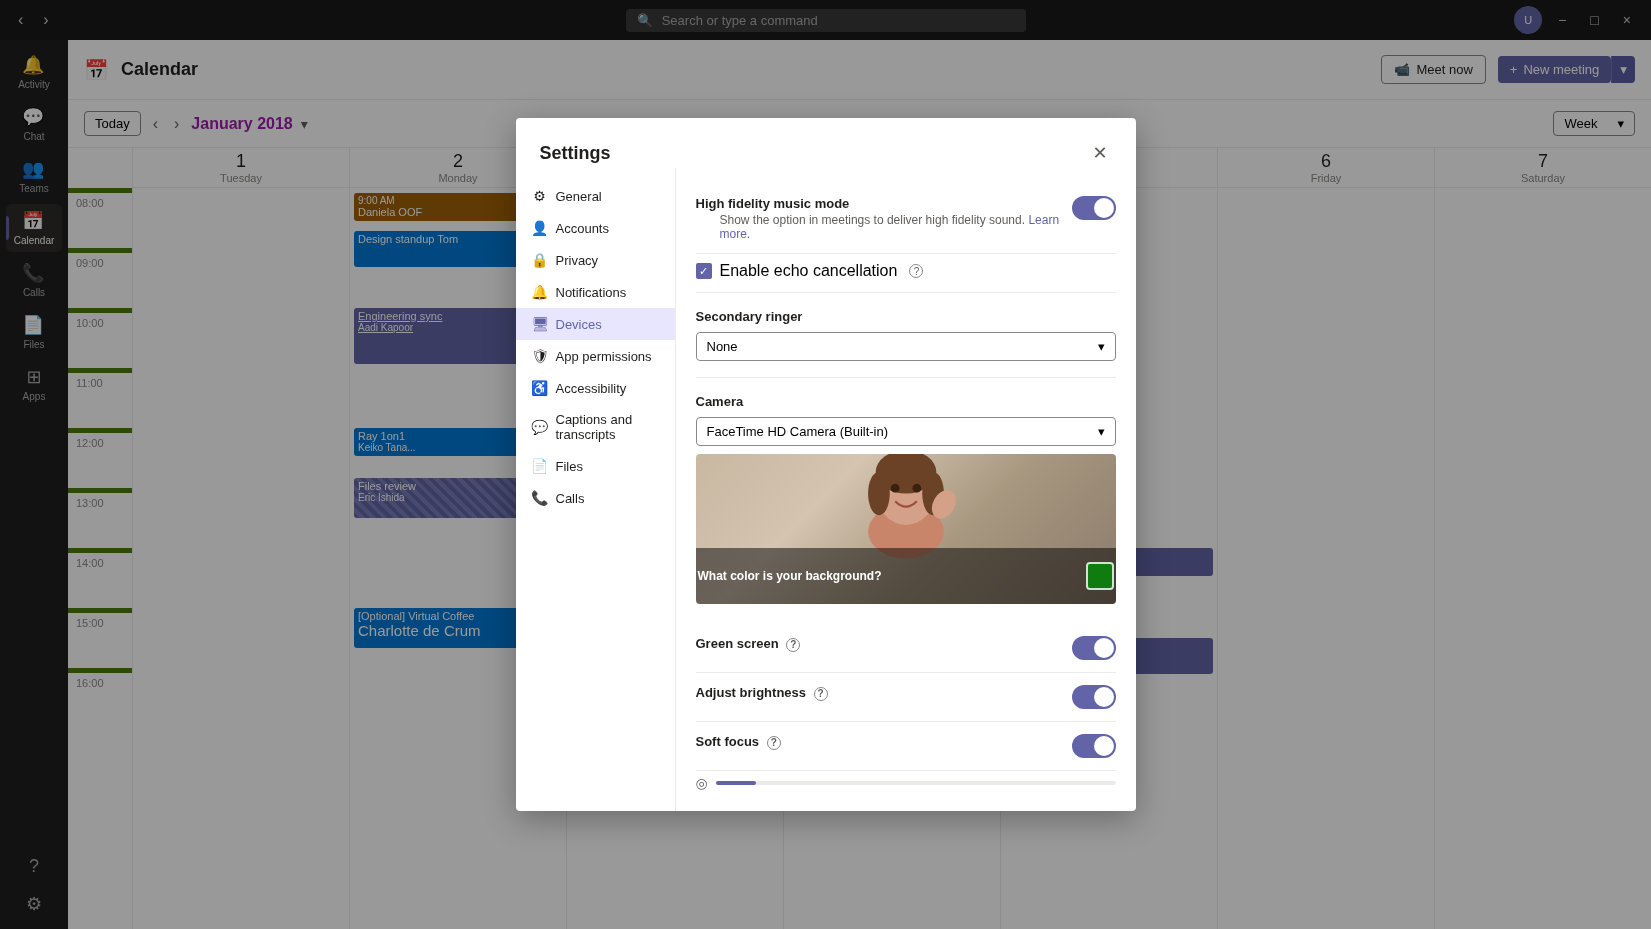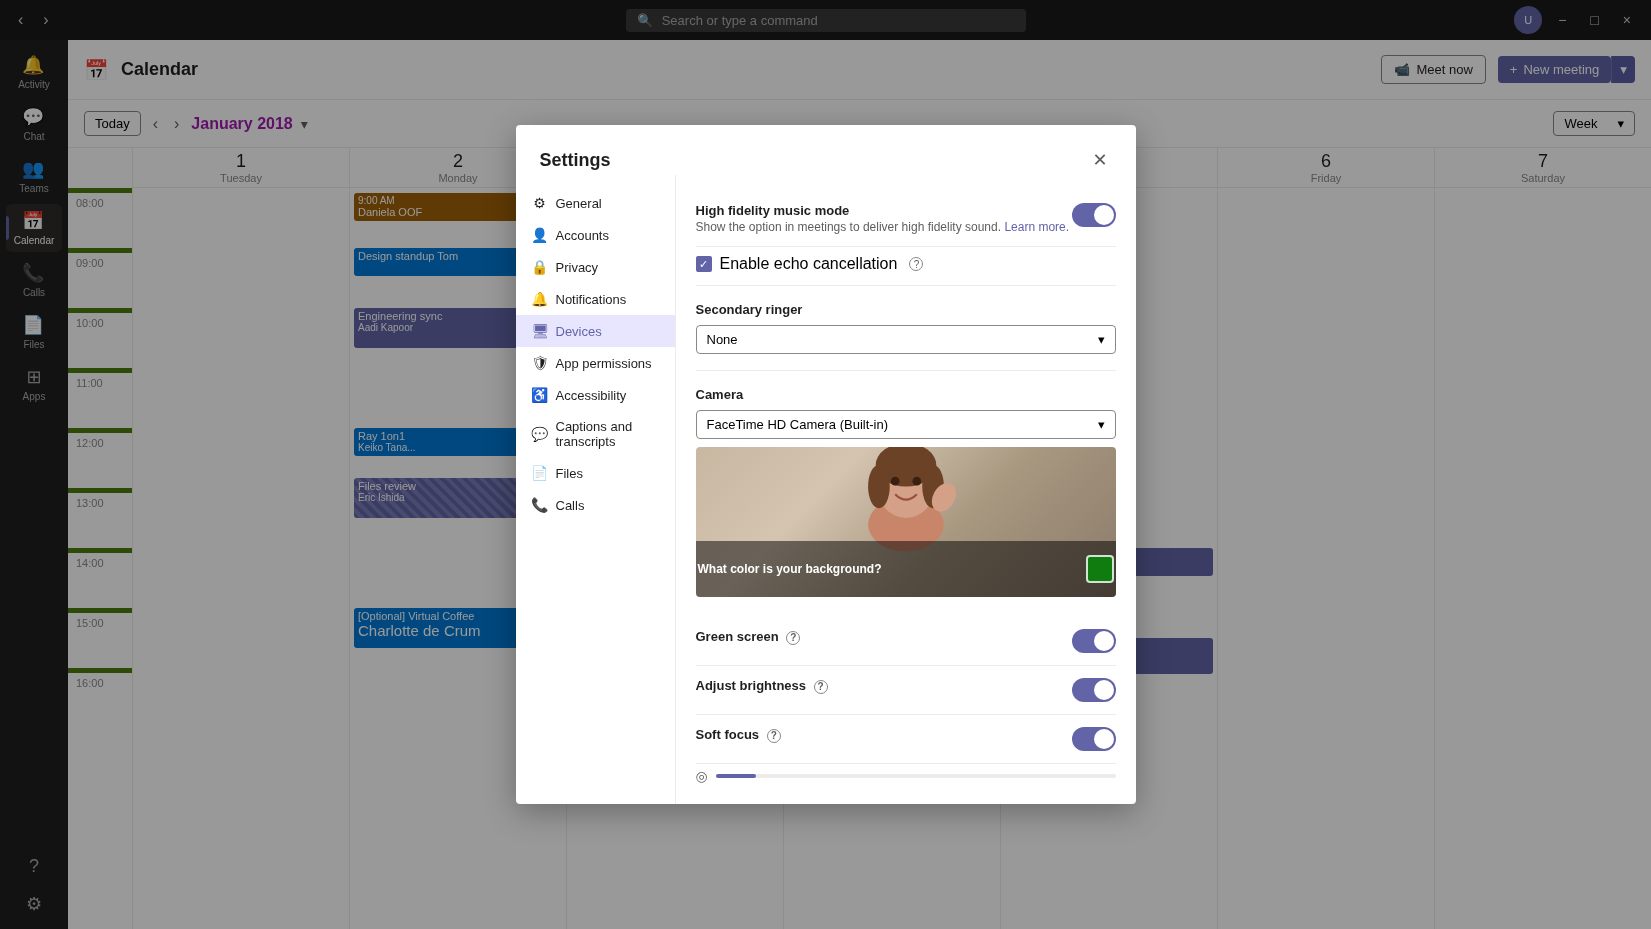--- a/index.html
+++ b/index.html
@@ -137,21 +137,21 @@
     
     .settings-content { flex: 1; overflow-y: auto; padding: 16px 20px; }
 
     
     .setting-row {
       display: flex; align-items: flex-start; justify-content: space-between;
       padding: 12px 0; border-bottom: 1px solid #edebe9;
     }
     .setting-row:last-child { border-bottom: none; }
     .setting-label { font-size: 13px; font-weight: 600; color: #201f1e; }
-    .setting-desc { font-size: 12px; color: #605e5c; margin-top: 2px; }
+    .setting-desc { font-size: 12px; color: #605e5c; margin-top: 2px; margin-left: 24px; }
     .setting-link { color: #6264a7; text-decoration: none; font-size: 12px; }
 
     
     .toggle {
       width: 44px; height: 24px; border-radius: 12px; position: relative;
       cursor: pointer; flex-shrink: 0; transition: background 0.2s;
     }
     .toggle.on { background: #6264a7; }
     .toggle::after {
       content: ''; position: absolute; top: 2px; width: 20px; height: 20px;
@@ -308,24 +308,24 @@
       <div class="day-col">
         <div class="day-header">
           <span class="day-num">2</span>
           <span class="day-name">Monday</span>
         </div>
         <div class="day-body" style="position:relative;height:540px;">
           <div class="event gray" style="top:5px;height:28px;">
             <div style="font-size:10px;">9:00 AM</div>
             <div>Daniela OOF</div>
           </div>
-          <div class="event blue" style="top:60px;height:28px;">
+          <div class="event blue" style="top:43px;height:36px;">
             <div>Design standup Tom</div>
           </div>
-          <div class="event purple" style="top:120px;height:40px;">
+          <div class="event purple" style="top:120px;height:56px;text-decoration:underline;">
             <div>Engineering sync</div>
             <div style="font-size:10px;">Aadi Kapoor</div>
           </div>
           <div class="event blue" style="top:240px;height:28px;">
             <div>Ray 1on1</div>
             <div style="font-size:10px;">Keiko Tana...</div>
           </div>
           <div class="event striped" style="top:290px;height:40px;">
             <div>Files review</div>
             <div style="font-size:10px;">Eric Ishida</div>

